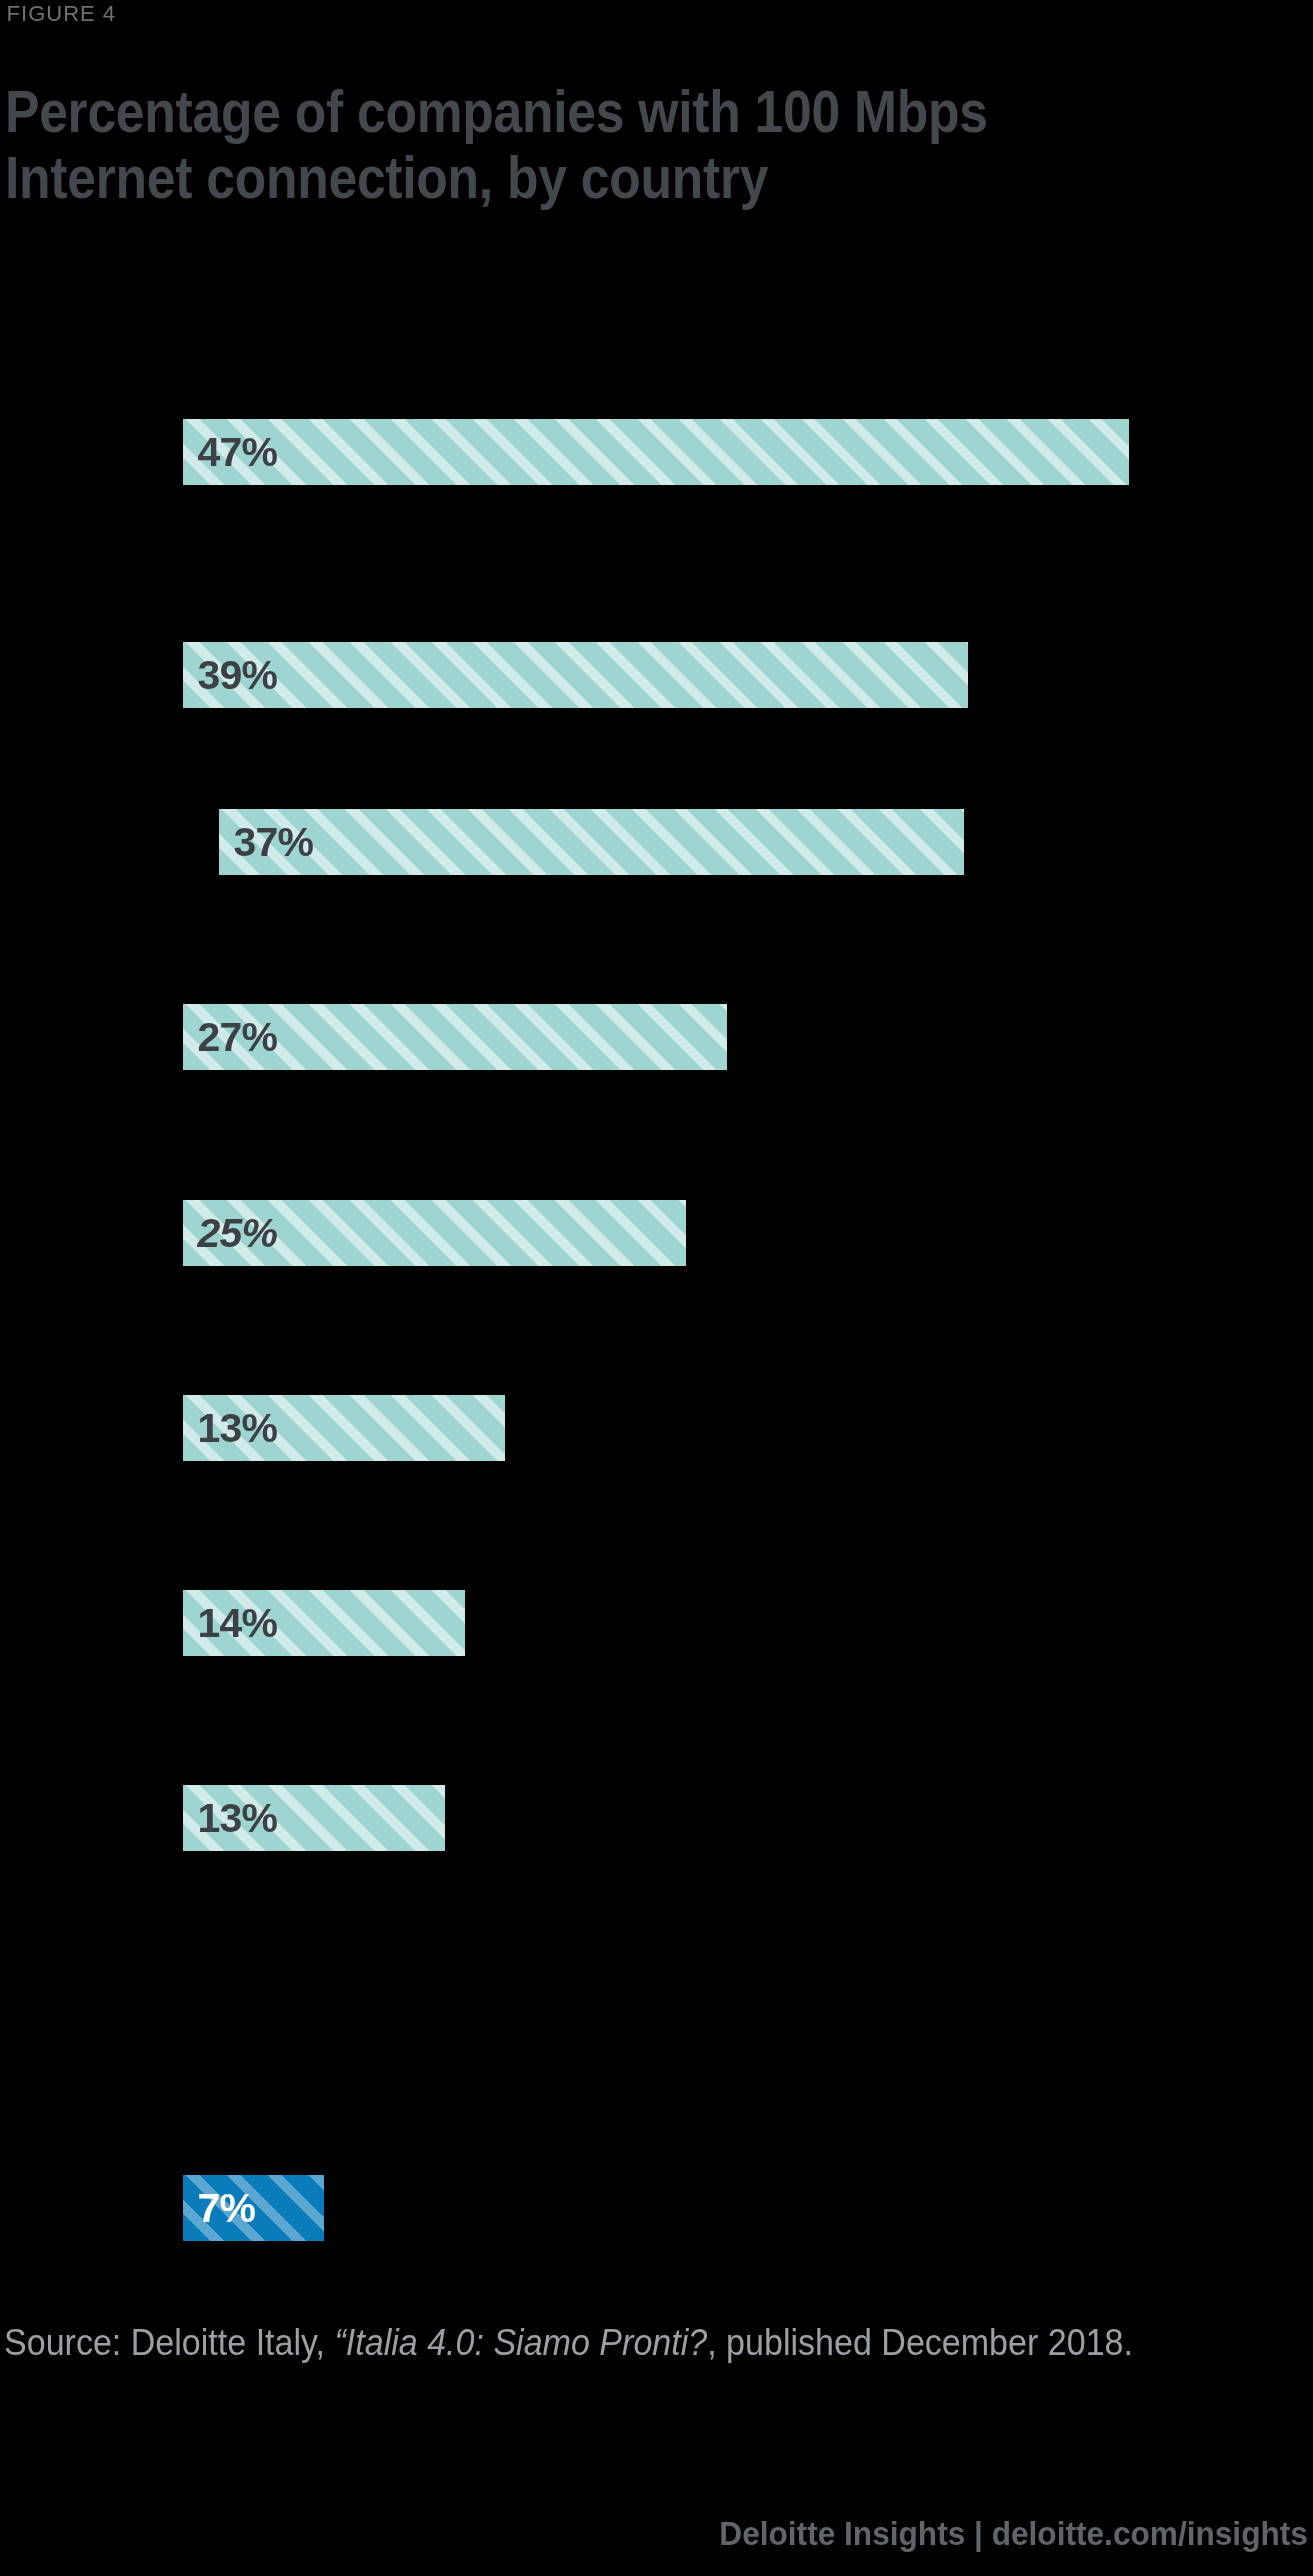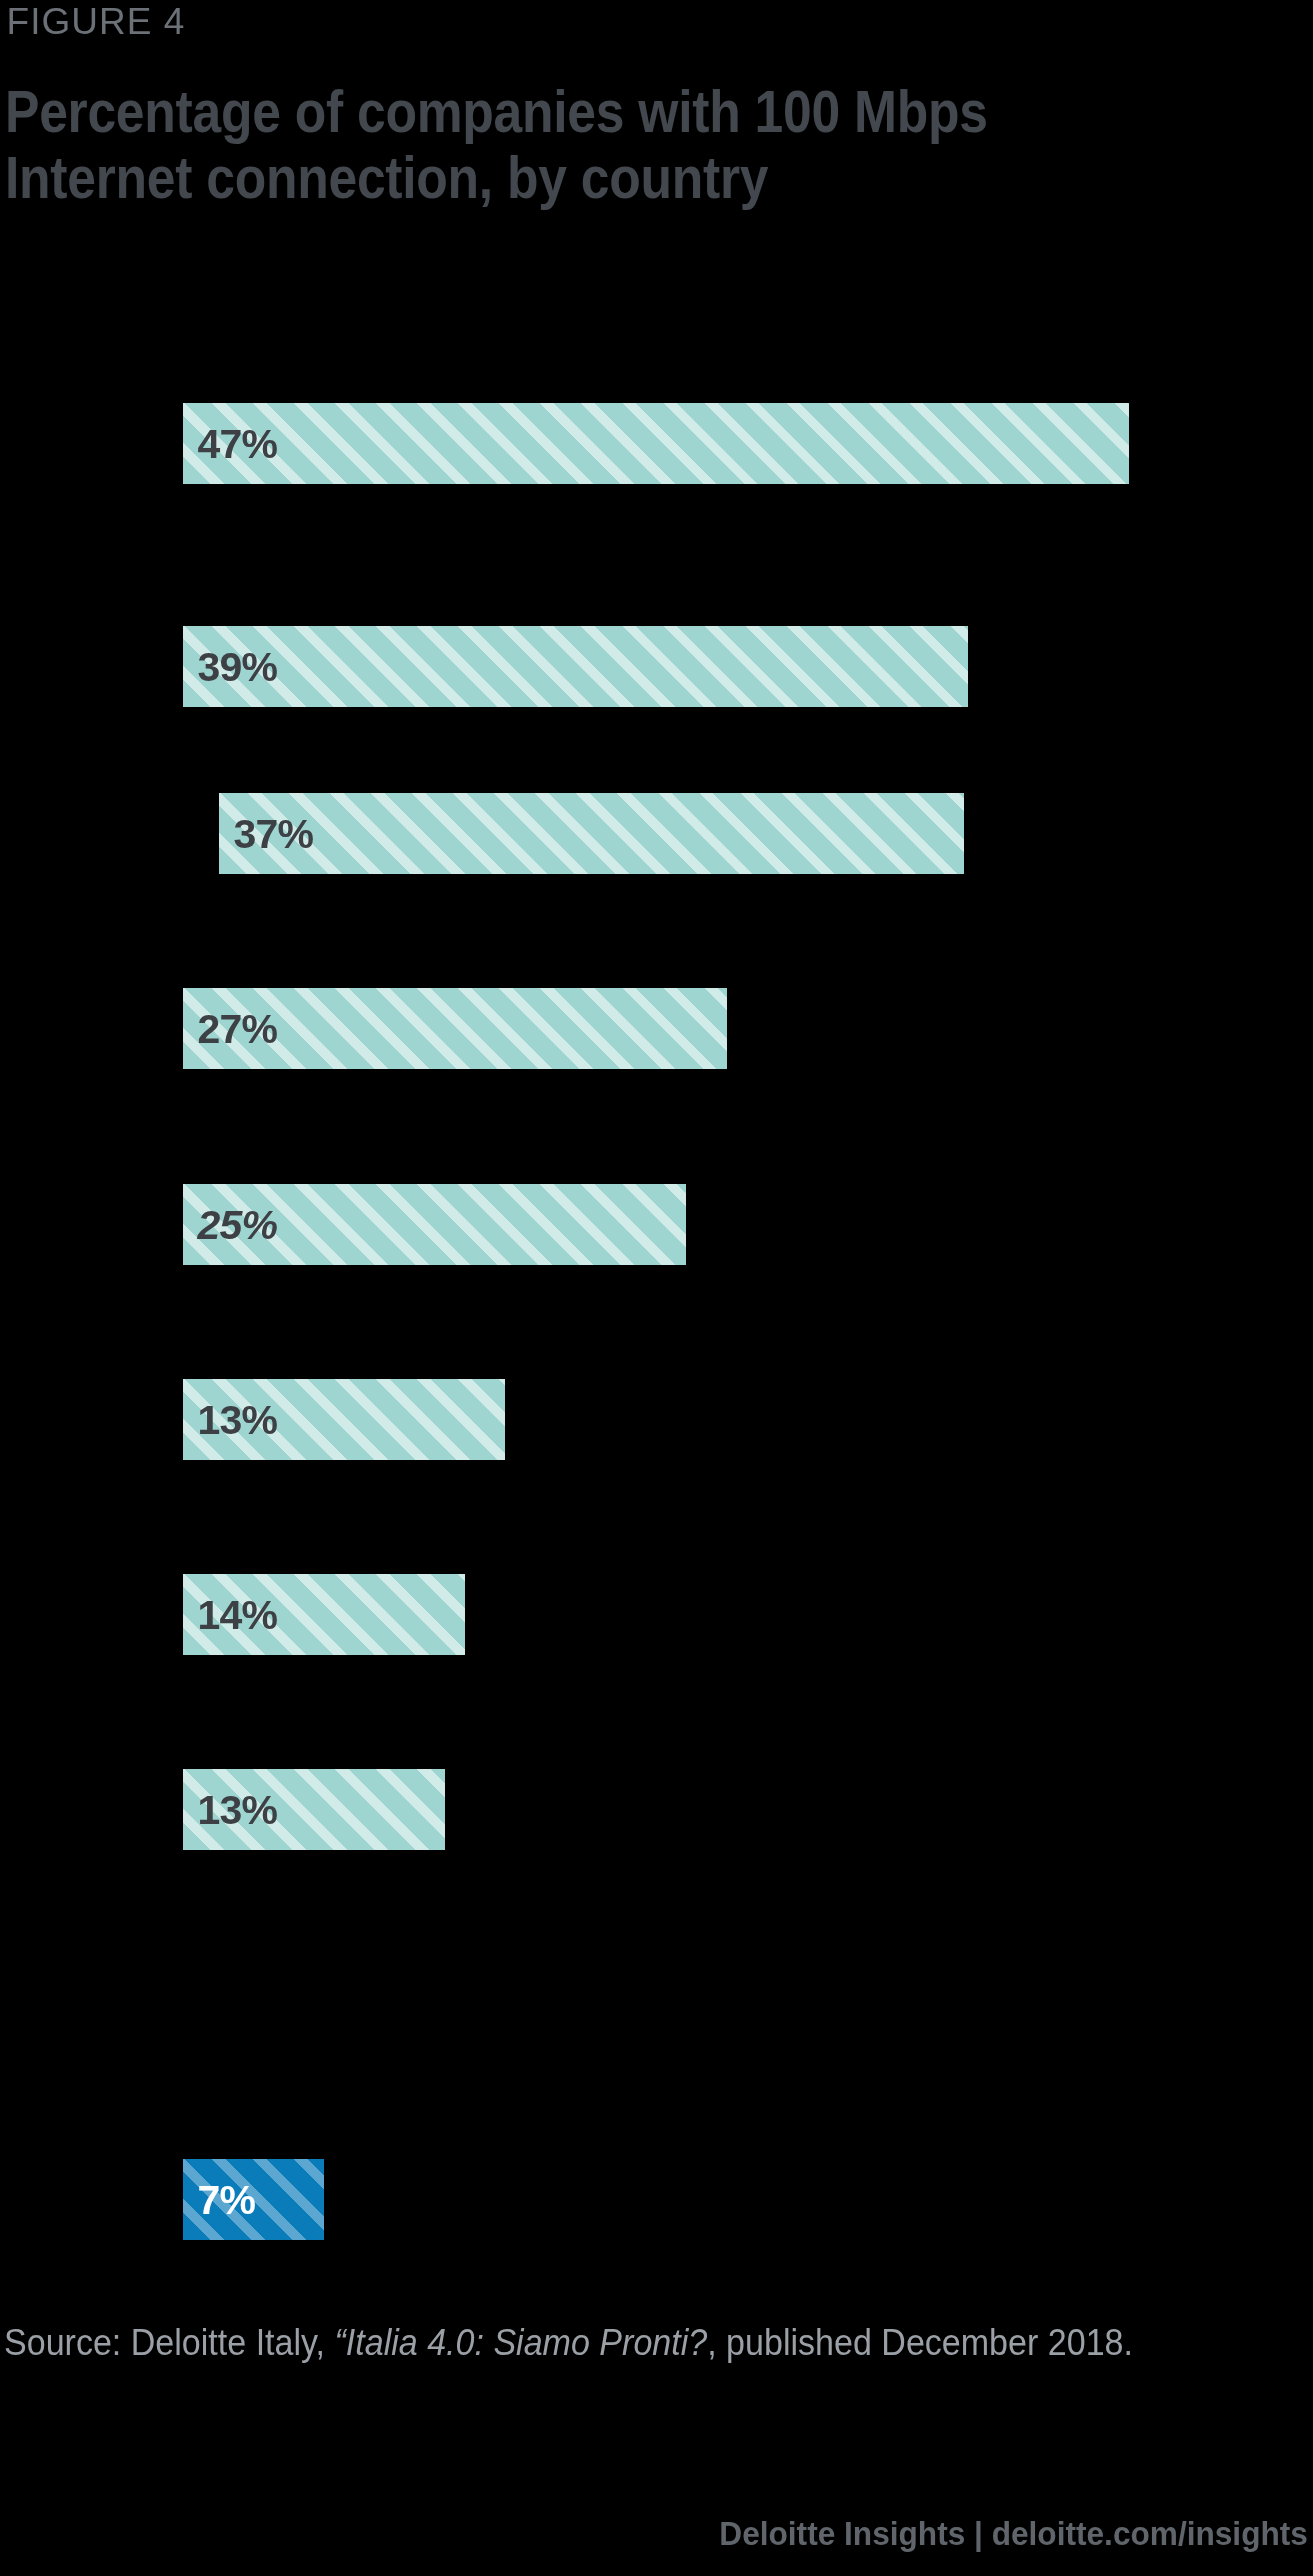--- a/index.html
+++ b/index.html
@@ -13,21 +13,21 @@
     position: relative;
     font-family: "Liberation Sans", sans-serif;
     overflow: hidden;
   }
 
   
   #figure-label {
     position: absolute;
     left: 6.6px;
     top: 1.3px;
-    font-size: 37px;
+    font-size: 22px;
     letter-spacing: 1px;
     color: #6b7177;
     font-weight: 400;
     white-space: nowrap;
   }
   #chart-title {
     position: absolute;
     left: 5.3px;
     top: 79px;
     width: 1307px;
@@ -69,22 +69,22 @@
     box-sizing: border-box;
     font-size: 30px;
     font-weight: 700;
     color: #000000;
     overflow: hidden;
     white-space: nowrap;
   }
   .bar {
     position: absolute;
     left: 183px;
-    top: 0;
-    height: 81px;
+    top: 16px;
+    height: 66px;
     background-color: #9fd5d1;
     background-image: repeating-linear-gradient(
         45deg,
         rgba(255,255,255,0.00) 0px,
         rgba(255,255,255,0.00) 19.7px,
         rgba(255,255,255,0.52) 19.7px,
         rgba(255,255,255,0.52) 29px
     );
   }
   .bar.highlight {

